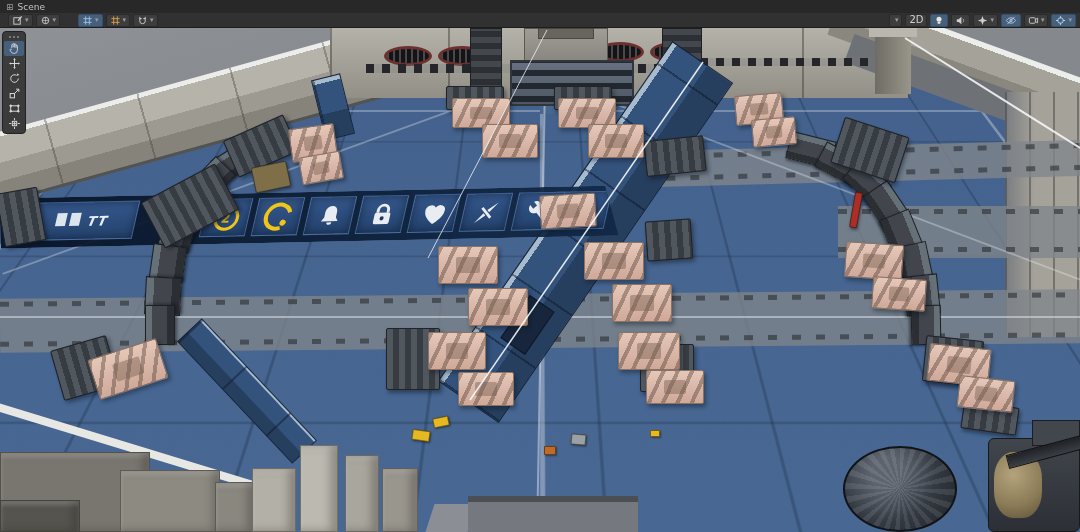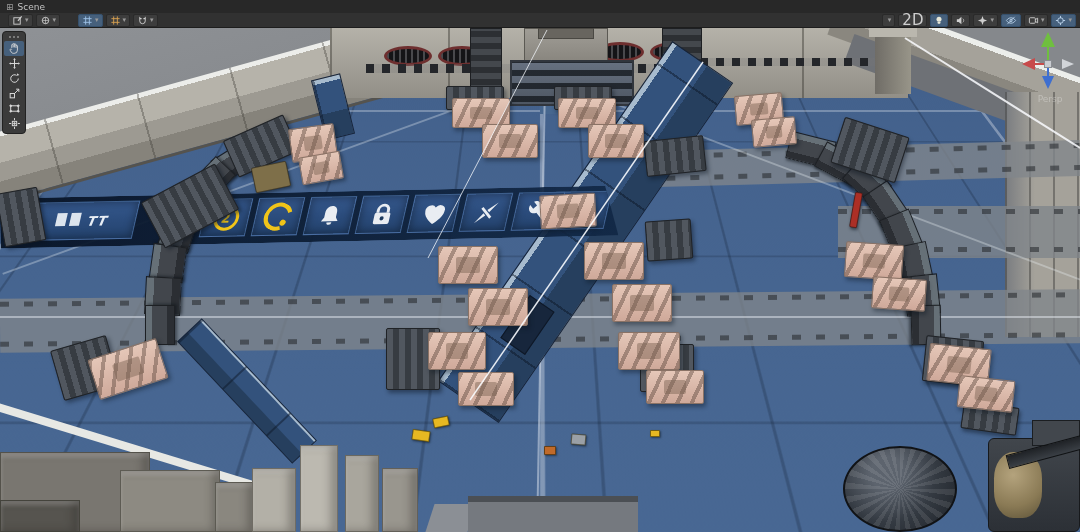--- a/index.html
+++ b/index.html
@@ -12,21 +12,21 @@
   .tab-grid{color:#9a9a9a;font-size:9px;}
   .topbar1{position:absolute;left:0;top:13px;width:1080px;height:15px;background:#313131;border-bottom:1px solid #1d1d1d;z-index:40;display:flex;align-items:center;}
   .tgroup{display:flex;gap:3px;align-items:center;}
   .tgroup.left{margin-left:8px;}
   .tgroup.mid{margin-left:18px;}
   .tgroup.right{margin-left:auto;margin-right:4px;}
   .tbtn{height:13px;background:#3d3d3d;border:1px solid #2a2a2a;border-radius:2px;display:flex;align-items:center;gap:2px;padding:0 3px;color:#c8c8c8;cursor:pointer;}
   .tbtn.active{background:#46607c;border-color:#35506c;}
   .tbtn svg{display:block;}
   .caret{font-size:7px;color:#9a9a9a;line-height:1;}
-  .lbl{font-size:15px;color:#cfcfcf;line-height:1;}
+  .lbl{font-size:10px;color:#cfcfcf;line-height:1;}
   .sphere{width:10px;height:10px;border-radius:50%;background:radial-gradient(circle at 35% 30%,#e8e8e8,#8a8a8a 55%,#4a4a4a);}
 
   .tools-overlay{position:absolute;left:2px;top:31px;width:24px;background:#3b3b3b;border:1px solid #222;border-radius:4px;z-index:41;padding:1px 0 2px 0;}
   .grip{height:5px;margin:1px 5px 2px 5px;background-image:radial-gradient(circle,#7a7a7a 1px,transparent 1.2px);background-size:4px 4px;background-position:0 1px;}
   .toolbtn{width:20px;height:15px;margin:0 auto;border-radius:2px;display:flex;align-items:center;justify-content:center;cursor:pointer;}
   .toolbtn.active{background:#46607c;}
 
   
   .vgizmo{position:absolute;left:1020px;top:30px;width:60px;height:78px;z-index:41;}
   .cone{position:absolute;width:0;height:0;}
@@ -397,31 +397,20 @@
       </div>
       <div class="toolbtn">
         <svg width="13" height="13" viewBox="0 0 24 24" fill="none" stroke="#dadada" stroke-width="1.8">
           <rect x="8" y="8" width="8" height="8"></rect>
           <path d="M12 2v4M12 18v4M2 12h4M18 12h4"></path>
           <circle cx="12" cy="12" r="1.6" fill="#dadada"></circle>
         </svg>
       </div>
     </div>
 
-  <div class="vgizmo">
-    <div class="stem-v"></div>
-    <div class="cone up"></div>
-    <div class="stem-h"></div>
-    <div class="cone leftc"></div>
-    <div class="cone rightc"></div>
-    <div class="stem-d"></div>
-    <div class="cone down"></div>
-    <div class="hub"></div>
-    <div class="gizmo-label">Persp</div>
-  </div>
 <div class="bseg" style="left: 240px; top: 134px; width: 44px; height: 26px; transform: rotate(-18deg);"></div>
     <div class="bseg" style="left: 214px; top: 148px; width: 42px; height: 26px; transform: rotate(-32deg);"></div>
     <div class="bseg" style="left: 192px; top: 166px; width: 40px; height: 28px; transform: rotate(-46deg);"></div>
     <div class="bseg" style="left: 174px; top: 190px; width: 38px; height: 30px; transform: rotate(-60deg);"></div>
     <div class="bseg" style="left: 160px; top: 216px; width: 36px; height: 32px; transform: rotate(-72deg);"></div>
     <div class="bseg" style="left: 150px; top: 246px; width: 36px; height: 34px; transform: rotate(-82deg);"></div>
     <div class="bseg" style="left: 144px; top: 278px; width: 38px; height: 36px; transform: rotate(-87deg);"></div>
     <div class="bseg" style="left: 140px; top: 310px; width: 40px; height: 30px; transform: rotate(-90deg);"></div>
     <div class="bseg" style="left: 788px; top: 136px; width: 46px; height: 28px; transform: rotate(14deg);"></div>
     <div class="bseg" style="left: 818px; top: 150px; width: 44px; height: 28px; transform: rotate(28deg);"></div>

